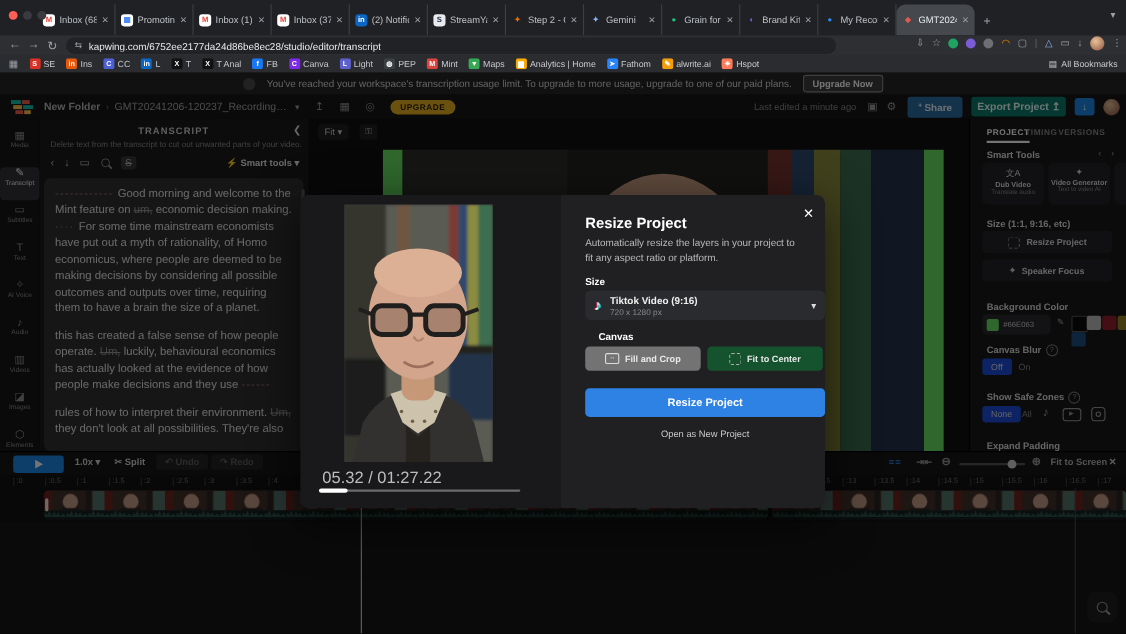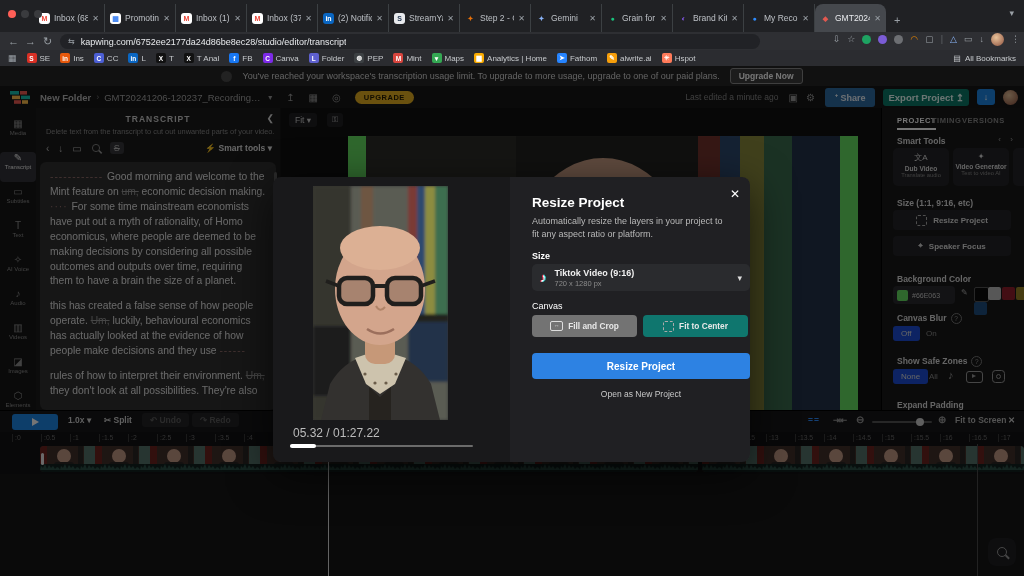--- a/index.html
+++ b/index.html
@@ -102,28 +102,28 @@
   #m-right{flex:1;background:#202023;position:relative;}
   #m-close{position:absolute;right:10px;top:10px;color:#fff;font-size:12px;}
   #m-title{position:absolute;left:22px;top:18px;font-size:13.5px;font-weight:bold;color:#fff;}
   #m-desc{position:absolute;left:22px;top:38px;width:200px;font-size:9px;color:#b9b9b9;line-height:1.45;}
   #m-sizelabel{position:absolute;left:22px;top:74px;font-size:9px;font-weight:bold;color:#fff;}
   #m-dd{position:absolute;left:22px;top:87px;width:218px;height:27px;background:#2a2b2e;border-radius:5px;display:flex;align-items:center;padding:0 8px;box-sizing:border-box;gap:8px;}
   #tiktok-note{font-size:13px;color:#fff;text-shadow:1px 0 0 #25f4ee,-1px 0 0 #fe2c55;}
   #m-ddtext .o{display:block;font-size:9px;color:#f0f0f0;font-weight:bold;line-height:11px;}
   #m-ddtext .d{display:block;font-size:7.5px;color:#8b8b8b;line-height:9px;}
   #m-ddchev{margin-left:auto;color:#ddd;font-size:9px;}
-  #m-canvaslabel{position:absolute;left:22px;top:124px;font-size:9px;font-weight:normal;color:#fff;}
+  #m-canvaslabel{position:absolute;left:34px;top:124px;font-size:9px;font-weight:bold;color:#fff;}
   .m-cbtn{position:absolute;top:138px;width:105px;height:22px;border-radius:4px;display:flex;align-items:center;justify-content:center;gap:5px;font-size:8.3px;font-weight:bold;color:#e8e8e8;}
   #m-fill{left:22px;background:#737373;}
-  #m-fit{left:133px;background:#0f766e;}
+  #m-fit{left:133px;background:#14532d;}
   .cbic{display:inline-block;width:11px;height:8px;border:1px solid #ddd;border-radius:2px;font-size:6px;line-height:7px;text-align:center;color:#ddd;}
   #m-resize{position:absolute;left:22px;top:176px;width:218px;height:26px;background:#2d82e3;border-radius:4px;color:#fff;font-size:10px;font-weight:bold;display:flex;align-items:center;justify-content:center;}
   #m-opennew{position:absolute;left:22px;top:212px;width:218px;text-align:center;font-size:8.5px;color:#c9c9c9;}
-  #m-ts{position:absolute;left:20px;top:249px;font-size:12px;color:#bdbdbd;}
+  #m-ts{position:absolute;left:20px;top:249px;font-size:15px;color:#bdbdbd;}
   #m-prog{position:absolute;left:17px;top:268px;width:183px;height:2px;background:#6b6b6b;border-radius:2px;}
   #m-progfill{position:absolute;left:0;top:-1px;width:26px;height:4px;background:#fff;border-radius:2px;}
   #m-preview{position:absolute;left:40px;top:9px;width:135px;height:234px;background:#333;}
 </style>
 </head>
 <body>
 
 <div id="screen">
 
   <div id="tabstrip">
@@ -252,21 +252,21 @@
         <span class="bm">
           <span class="bmic" style="background: rgb(24, 119, 242);">f</span>
           <span>FB</span>
         </span>
         <span class="bm">
           <span class="bmic" style="background: rgb(125, 42, 232);">C</span>
           <span>Canva</span>
         </span>
         <span class="bm">
           <span class="bmic" style="background: rgb(94, 96, 206);">L</span>
-          <span>Folder</span>
+          <span>Light</span>
         </span>
         <span class="bm">
           <span class="bmic" style="background: rgb(60, 64, 67);">◍</span>
           <span>PEP</span>
         </span>
         <span class="bm">
           <span class="bmic" style="background: rgb(216, 69, 62);">M</span>
           <span>Mint</span>
         </span>
         <span class="bm">

